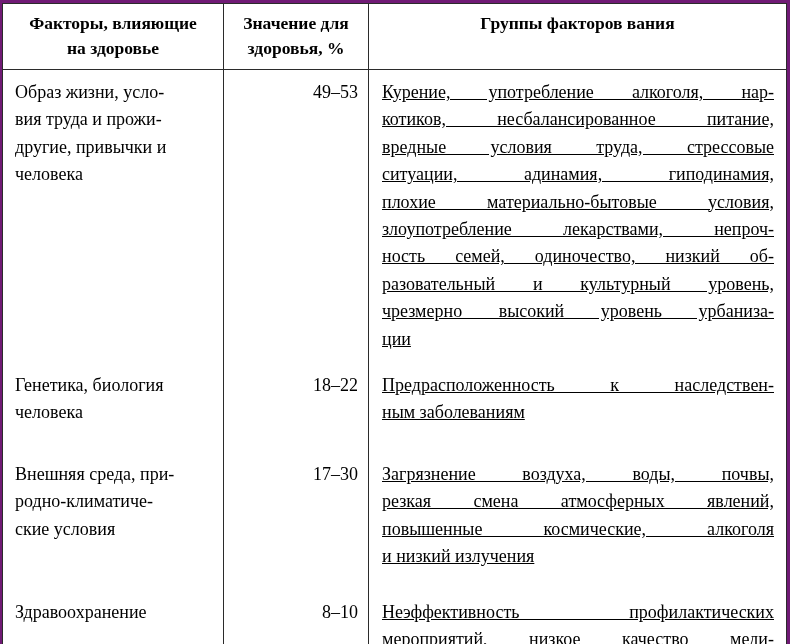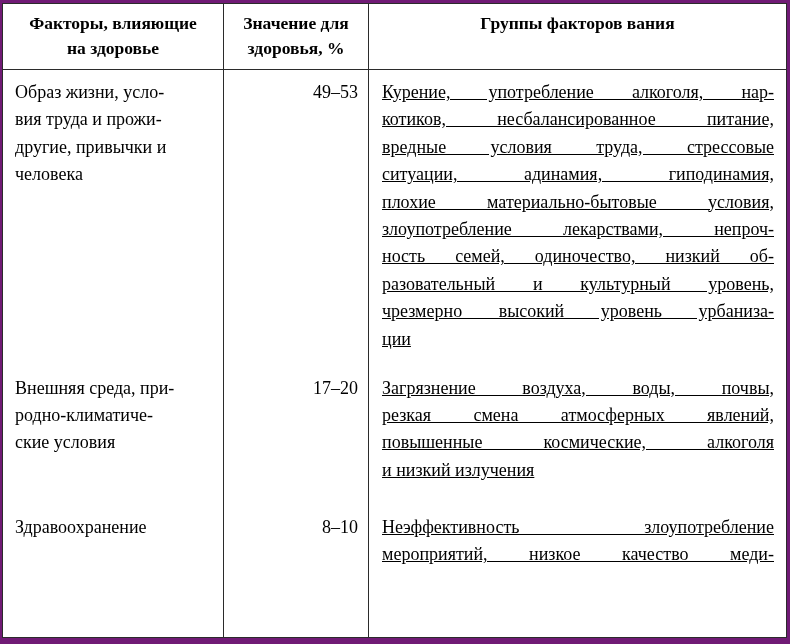--- a/index.html
+++ b/index.html
@@ -160,43 +160,54 @@
           <span class="just-line">ситуации,   адинамия,   гиподинамия,</span>
           <span class="just-line">плохие материально-бытовые условия,</span>
           <span class="just-line">злоупотребление лекарствами, непроч-</span>
           <span class="just-line">ность семей, одиночество, низкий об-</span>
           <span class="just-line">разовательный и культурный уровень,</span>
           <span class="just-line">чрезмерно высокий уровень урбаниза-</span>
           <span class="just-line last">ции</span>
         </td>
       </tr>
 
+      <tr class="row-2">
+        <td class="col1">
+          <span class="cell-line">Генетика, биология</span>
+          <span class="cell-line">человека</span>
+        </td>
+        <td class="col2">18–22</td>
+        <td class="col3">
+          <span class="just-line">Предрасположенность  к  наследствен-</span>
+          <span class="just-line last">ным заболеваниям</span>
+        </td>
+      </tr>
 
       <tr class="row-3">
         <td class="col1">
           <span class="cell-line">Внешняя среда, при-</span>
           <span class="cell-line">родно-климатиче-</span>
           <span class="cell-line">ские условия</span>
         </td>
-        <td class="col2">17–20</td>
+        <td class="col2">17–30</td>
         <td class="col3">
           <span class="just-line">Загрязнение   воздуха,   воды,   почвы,</span>
           <span class="just-line">резкая  смена  атмосферных  явлений,</span>
           <span class="just-line">повышенные космические, алкоголя</span>
           <span class="just-line last">и низкий излучения</span>
         </td>
       </tr>
 
       <tr class="row-4">
         <td class="col1">
           <span class="cell-line">Здравоохранение</span>
         </td>
         <td class="col2">8–10</td>
         <td class="col3">
-          <span class="just-line">Неэффективность   злоупотребление</span>
+          <span class="just-line">Неэффективность   профилактических</span>
           <span class="just-line">мероприятий,  низкое  качество  меди-</span>
 
         </td>
       </tr>
 
     </tbody>
   </table>
 
 </div>
 

